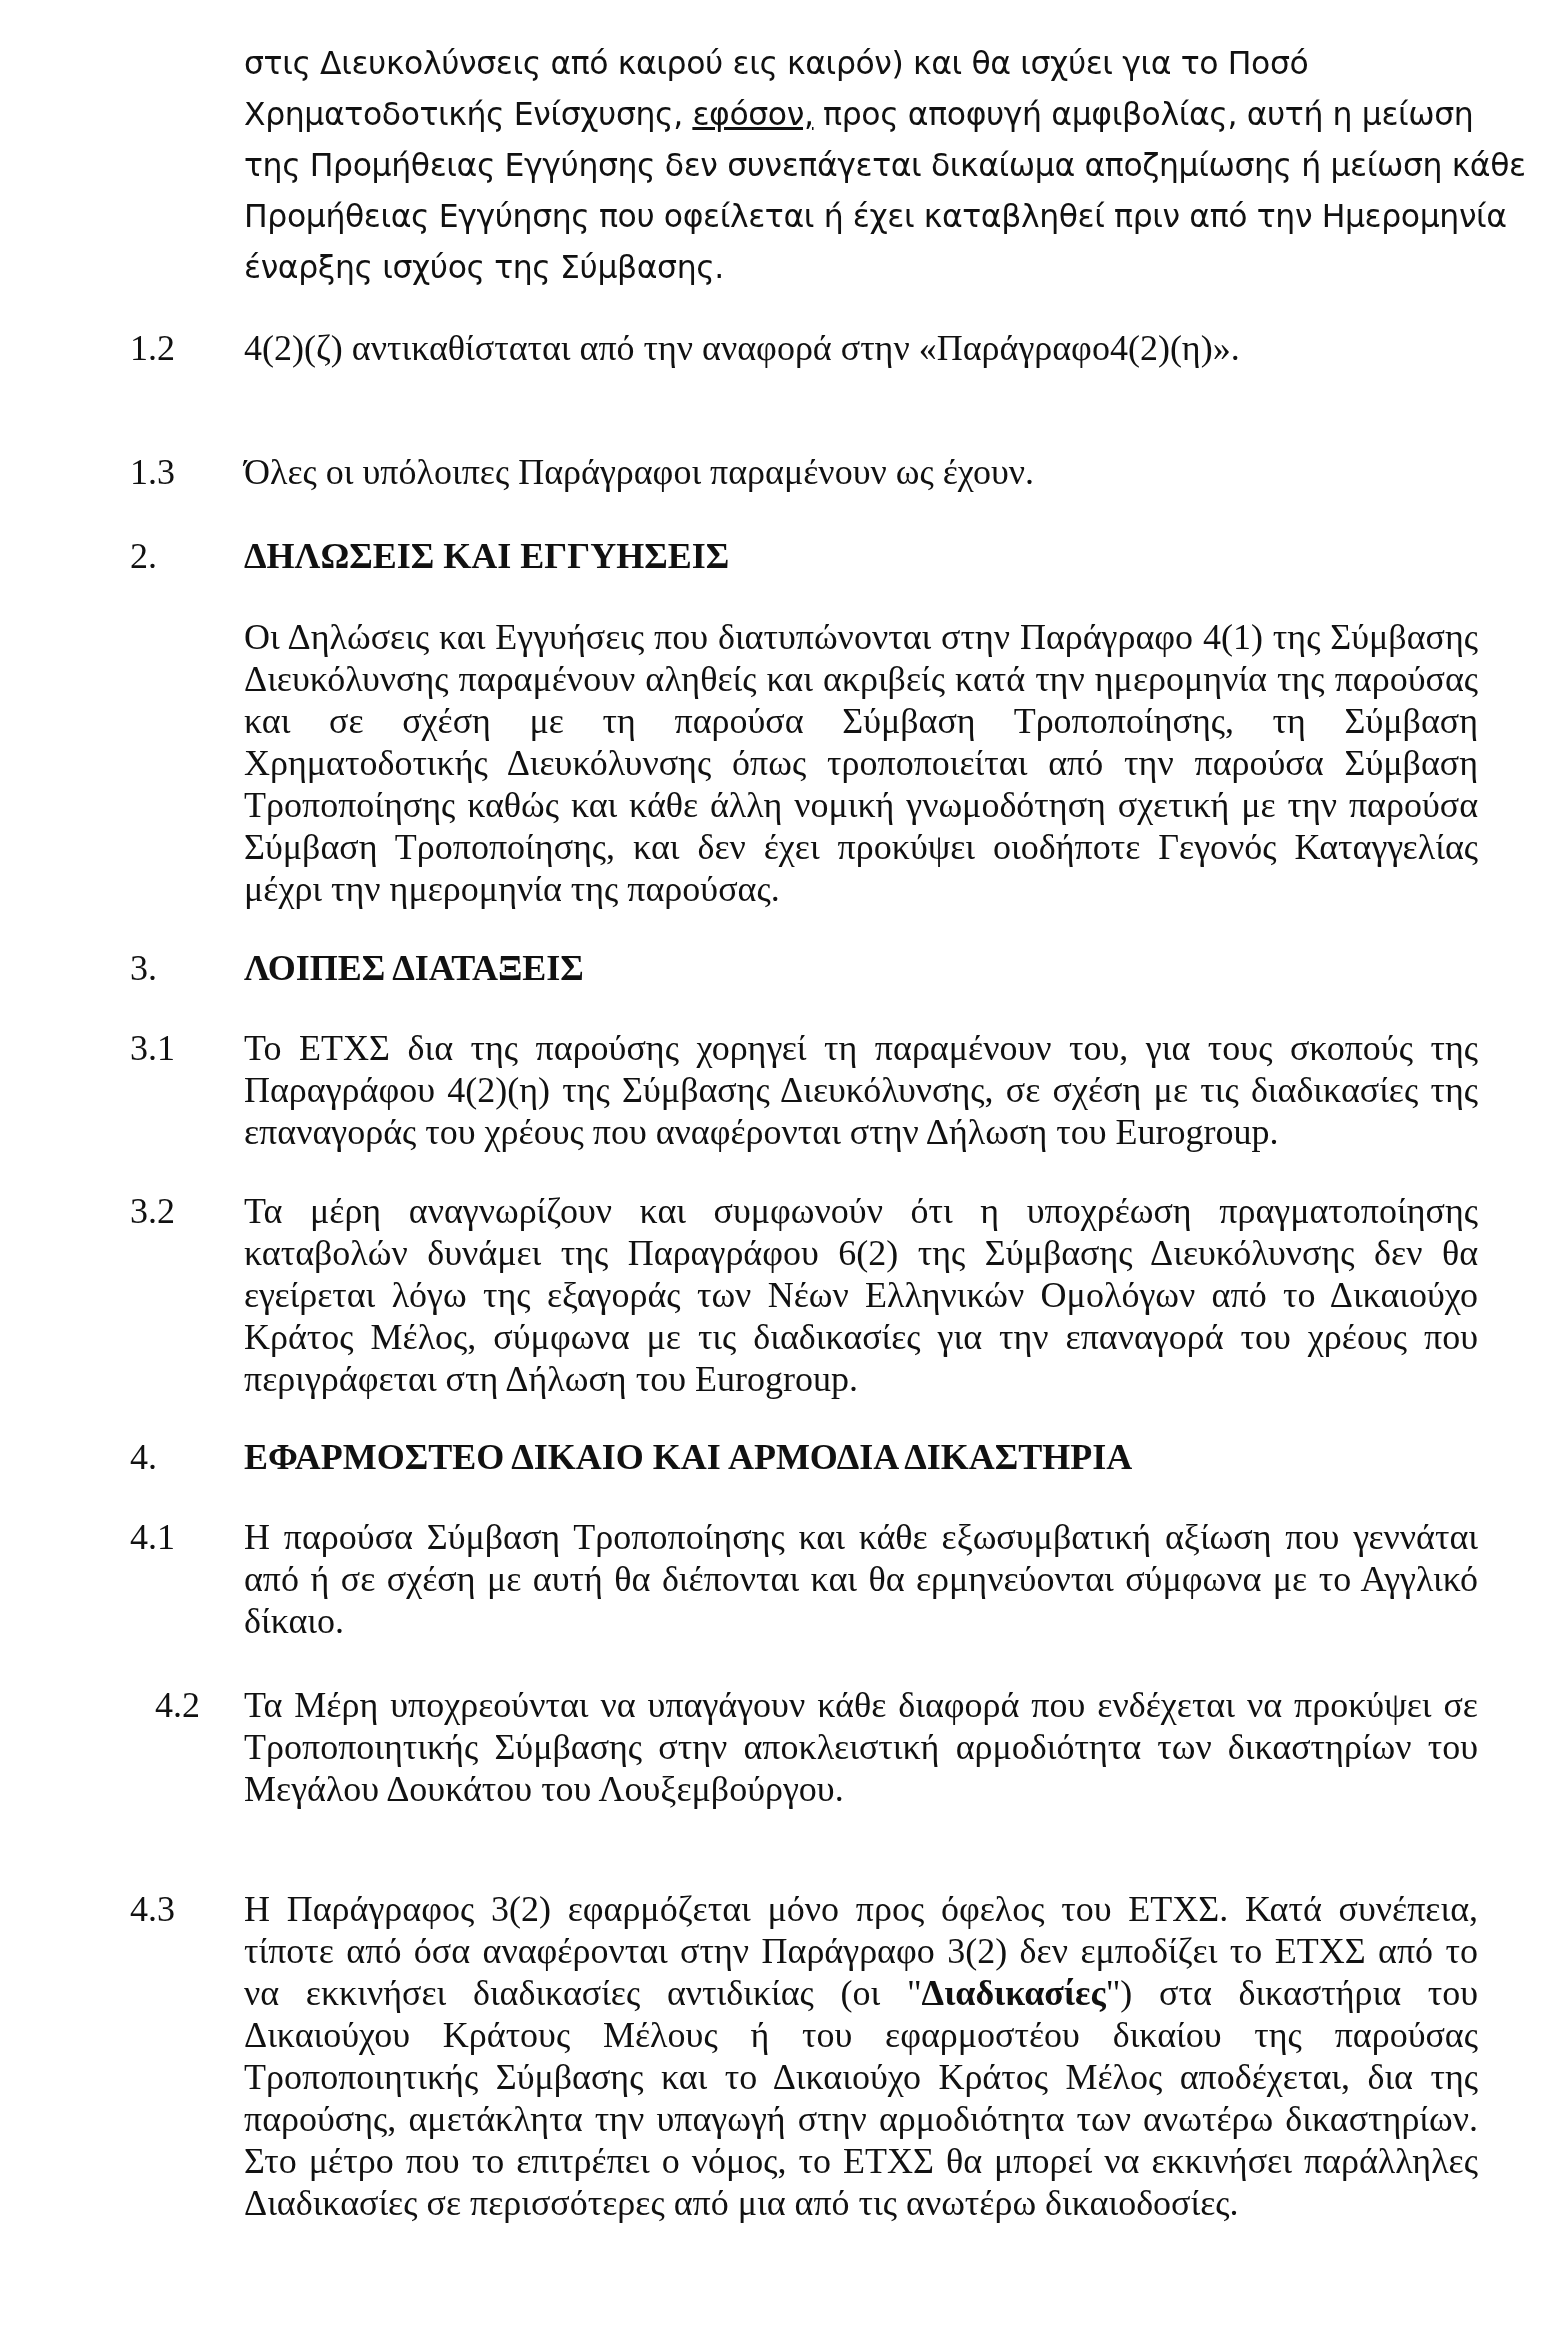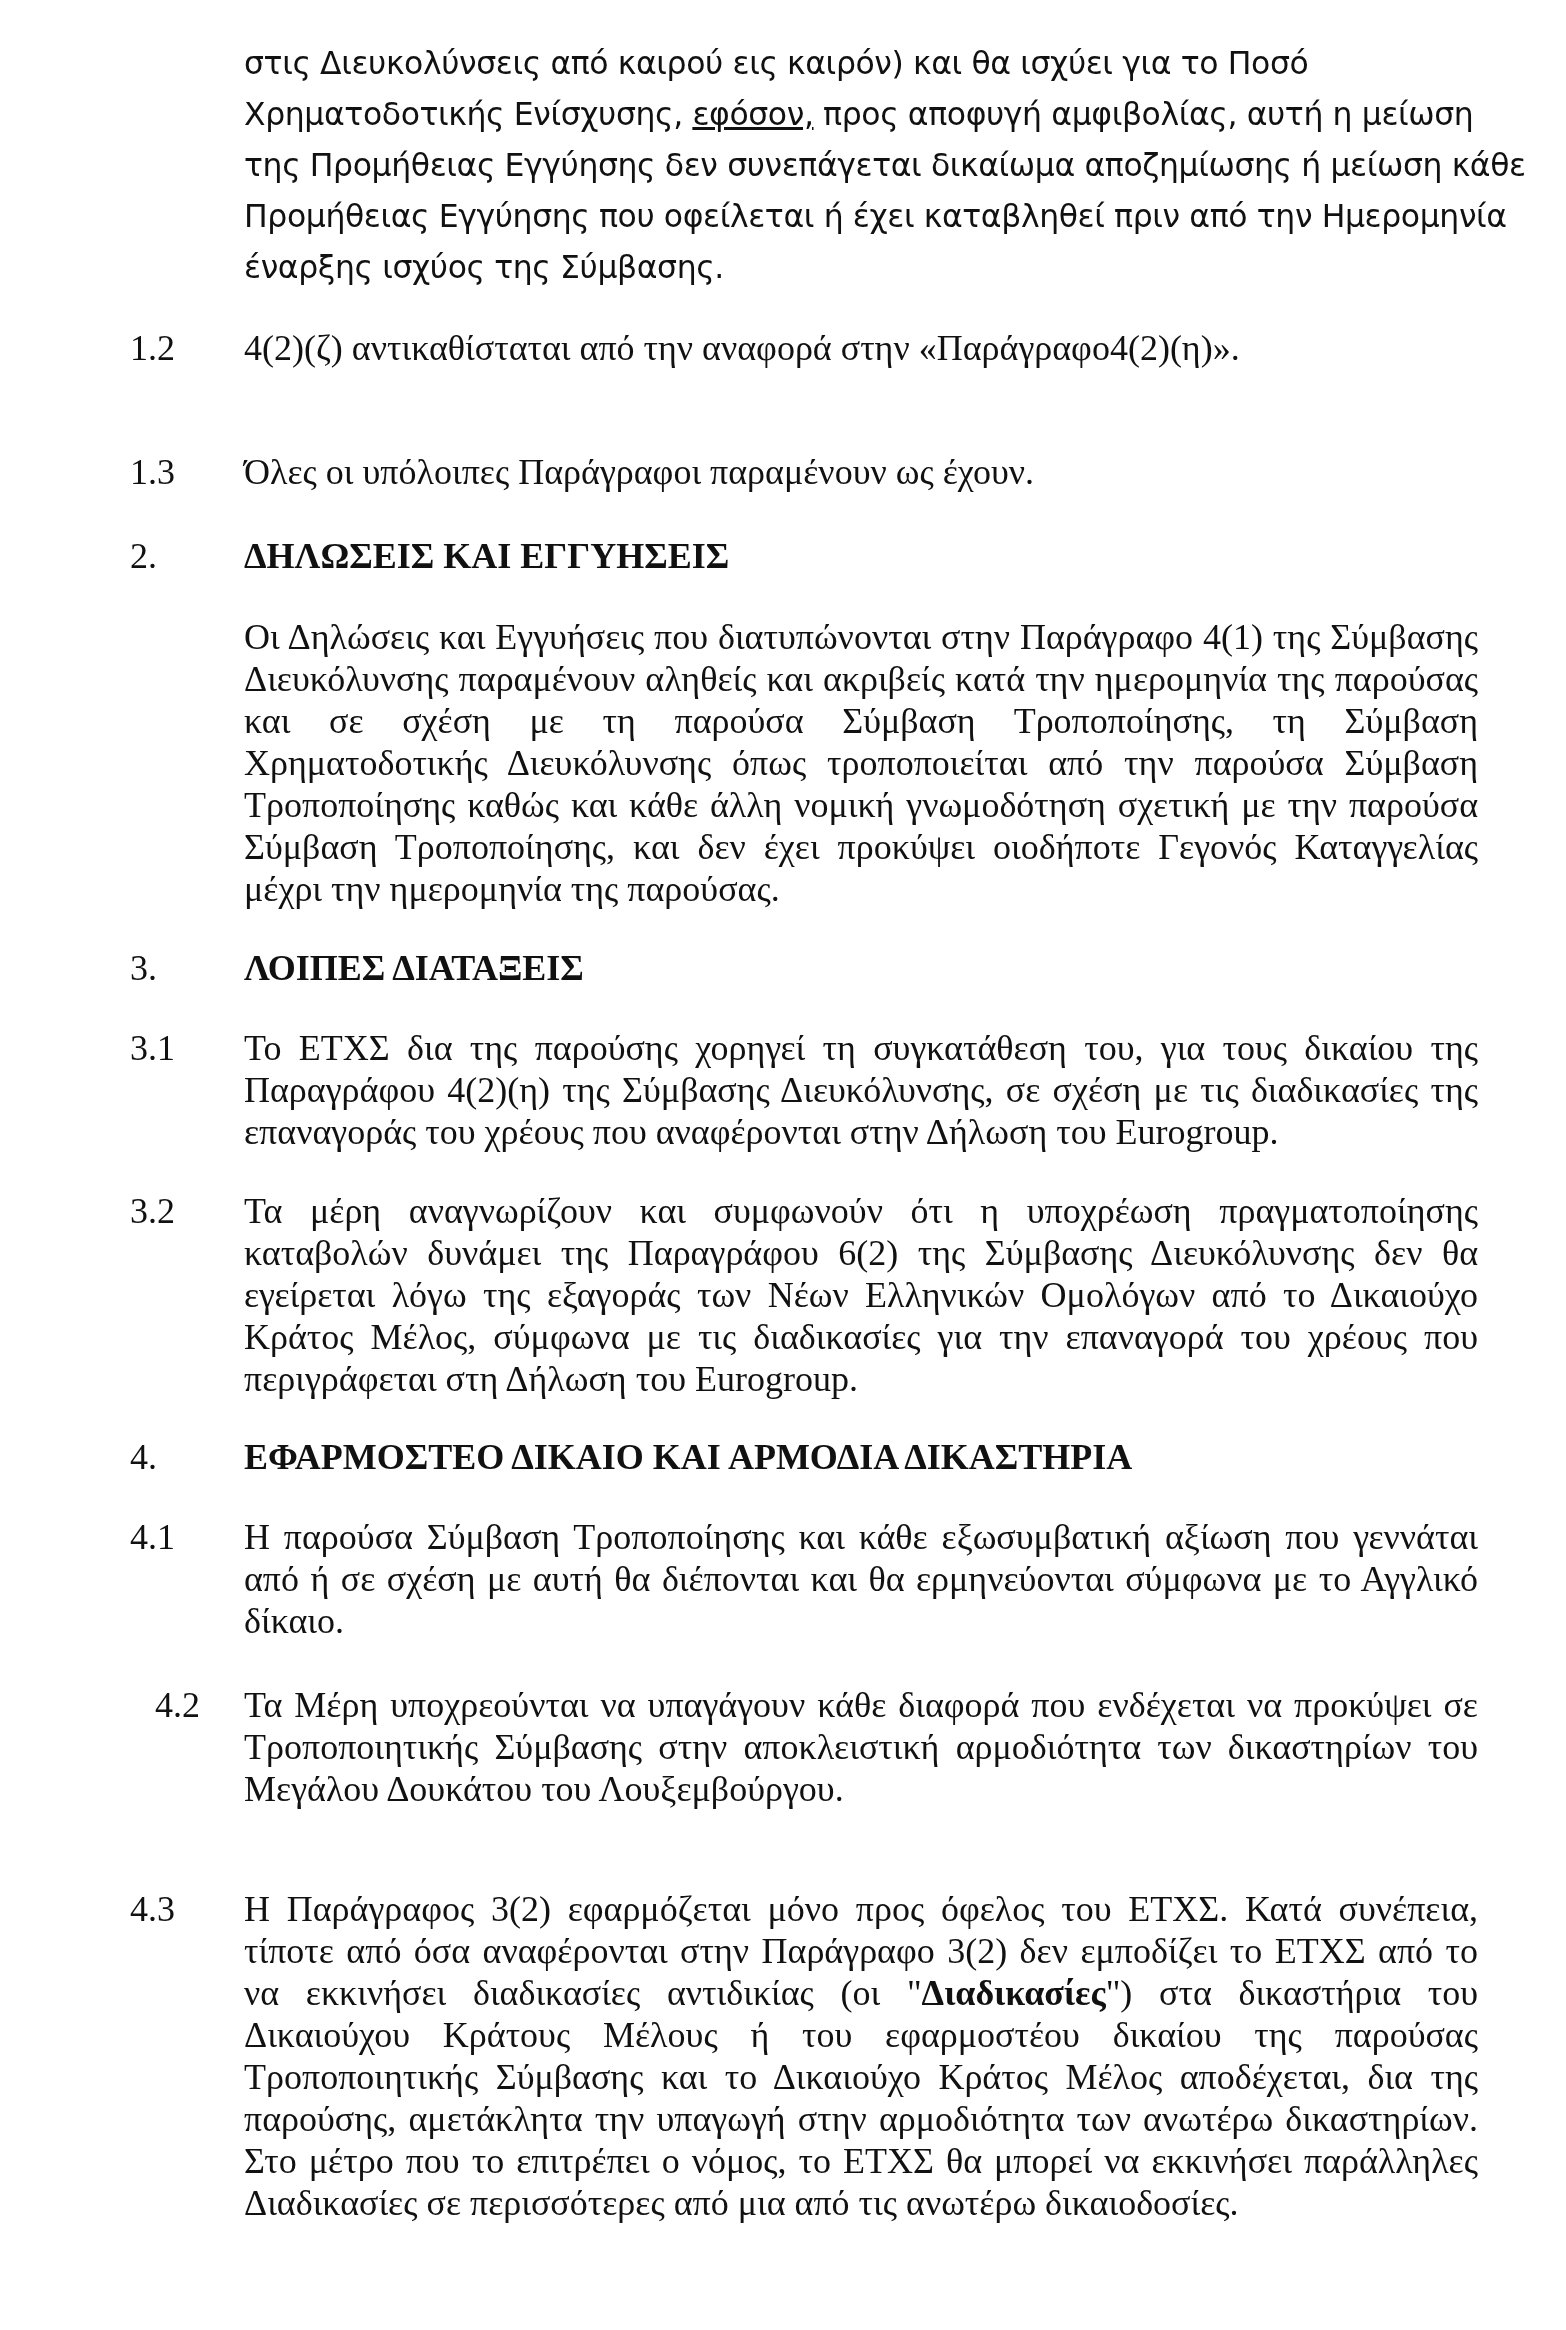--- a/index.html
+++ b/index.html
@@ -49,21 +49,21 @@
     <span class="jl">Τροποποίησης καθώς και κάθε άλλη νομική γνωμοδότηση σχετική με την παρούσα</span>
     <span class="jl">Σύμβαση Τροποποίησης, και δεν έχει προκύψει οιοδήποτε Γεγονός Καταγγελίας</span>
     <span class="ln">μέχρι την ημερομηνία της παρούσας.</span>
   </div>
 
   <div class="num" style="top:947px;">3.</div>
   <div class="block serif heading" style="top:947px;">ΛΟΙΠΕΣ ΔΙΑΤΑΞΕΙΣ</div>
 
   <div class="num" style="top:1027px;">3.1</div>
   <div class="block serif" style="top:1027px;">
-    <span class="jl">Το ΕΤΧΣ δια της παρούσης χορηγεί τη συγκατάθεση του, για τους δικαίου της</span>
+    <span class="jl">Το ΕΤΧΣ δια της παρούσης χορηγεί τη παραμένουν του, για τους σκοπούς της</span>
     <span class="jl">Παραγράφου 4(2)(η) της Σύμβασης Διευκόλυνσης, σε σχέση με τις διαδικασίες της</span>
     <span class="ln">επαναγοράς του χρέους που αναφέρονται στην Δήλωση του Eurogroup.</span>
   </div>
 
   <div class="num" style="top:1190px;">3.2</div>
   <div class="block serif" style="top:1190px;">
     <span class="jl">Τα μέρη αναγνωρίζουν και συμφωνούν ότι η υποχρέωση πραγματοποίησης</span>
     <span class="jl">καταβολών δυνάμει της Παραγράφου 6(2) της Σύμβασης Διευκόλυνσης δεν θα</span>
     <span class="jl">εγείρεται λόγω της εξαγοράς των Νέων Ελληνικών Ομολόγων από το Δικαιούχο</span>
     <span class="jl">Κράτος Μέλος, σύμφωνα με τις διαδικασίες για την επαναγορά του χρέους που</span>

